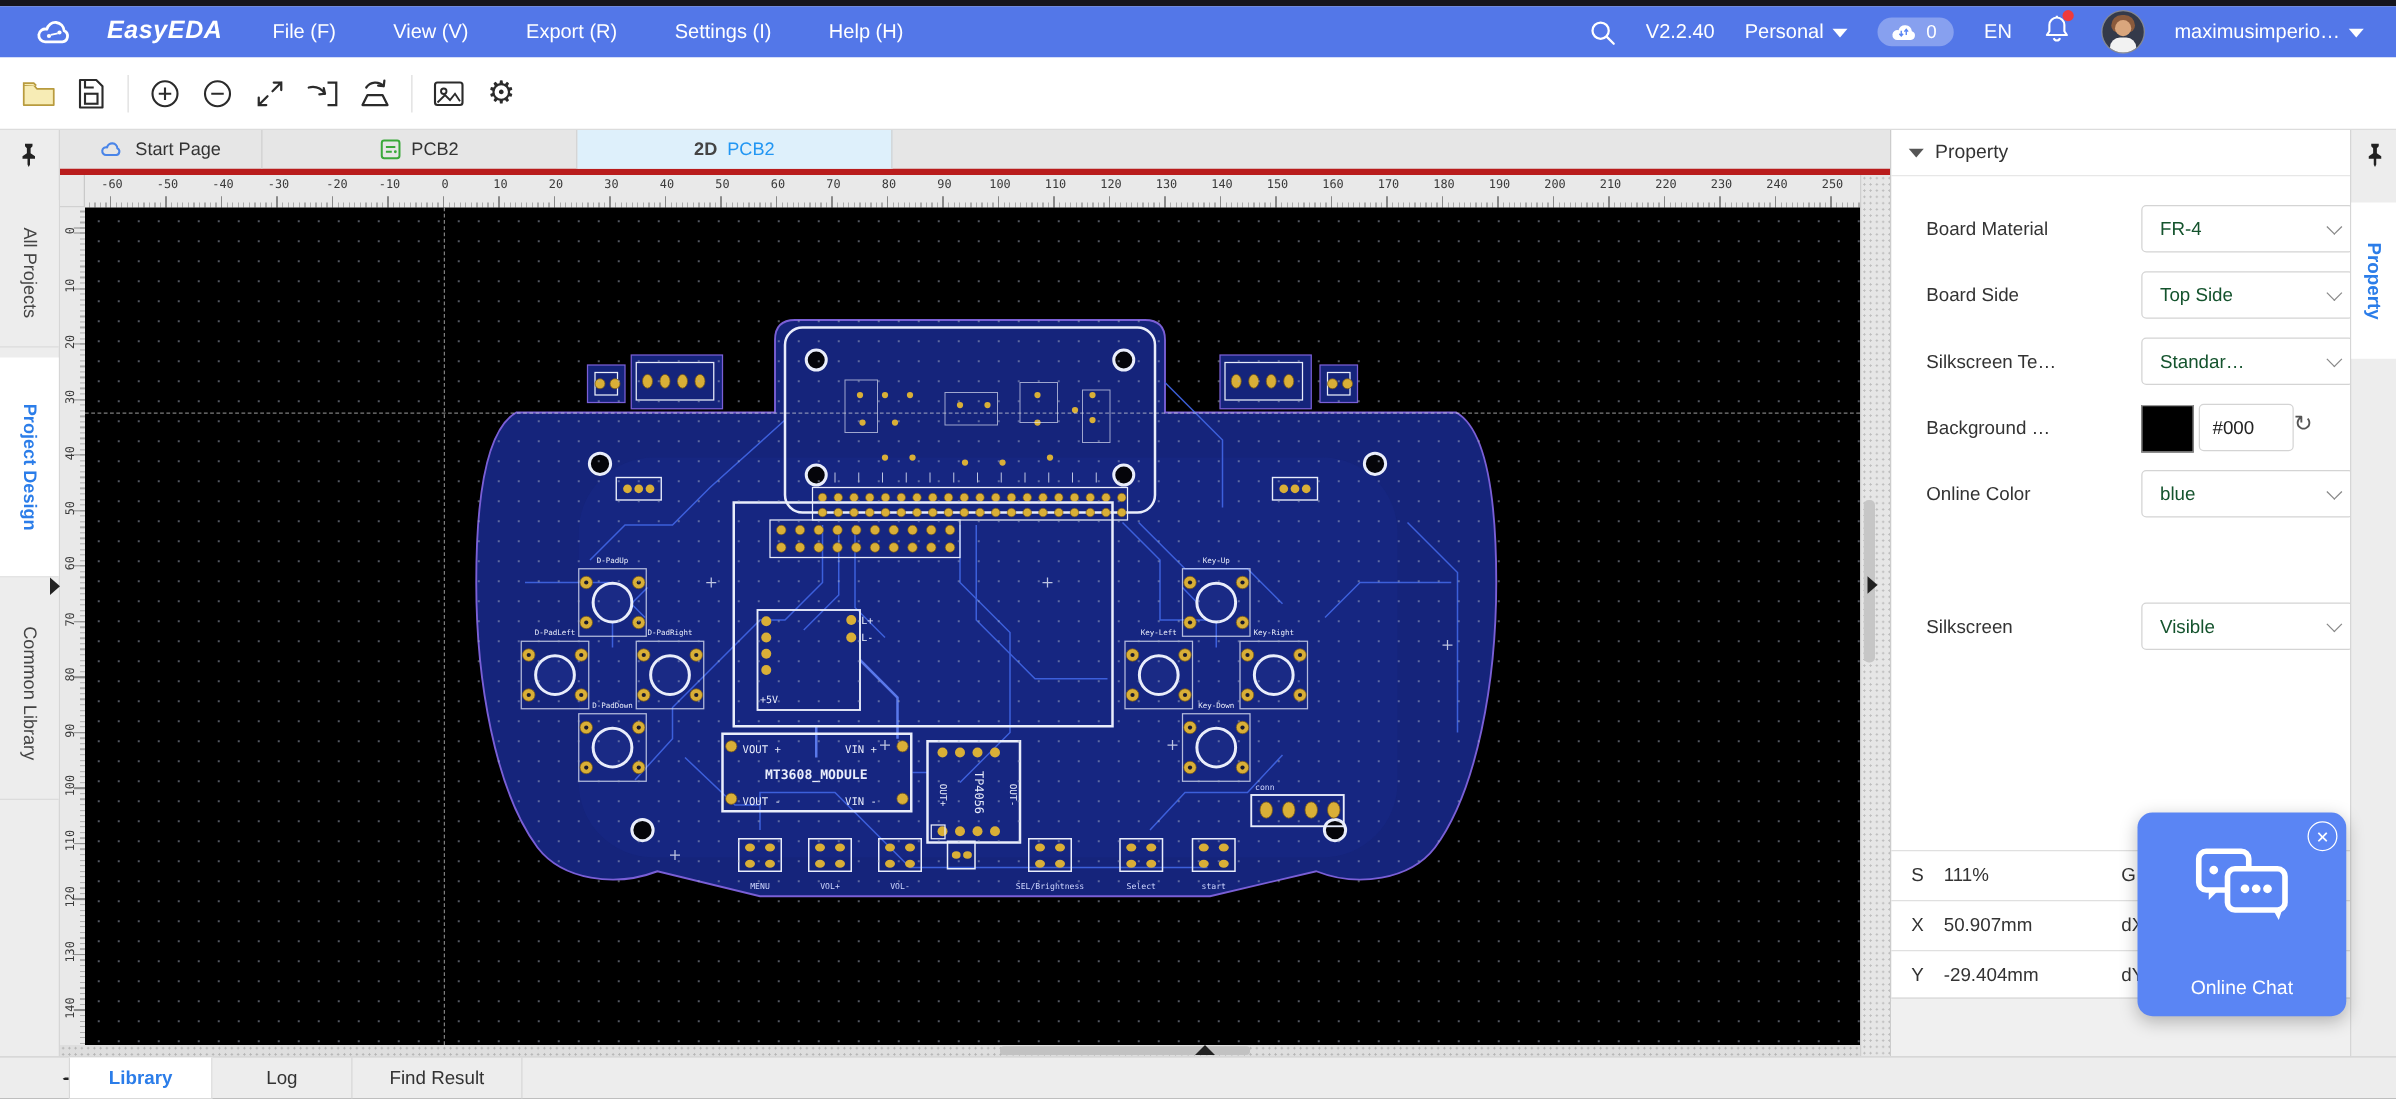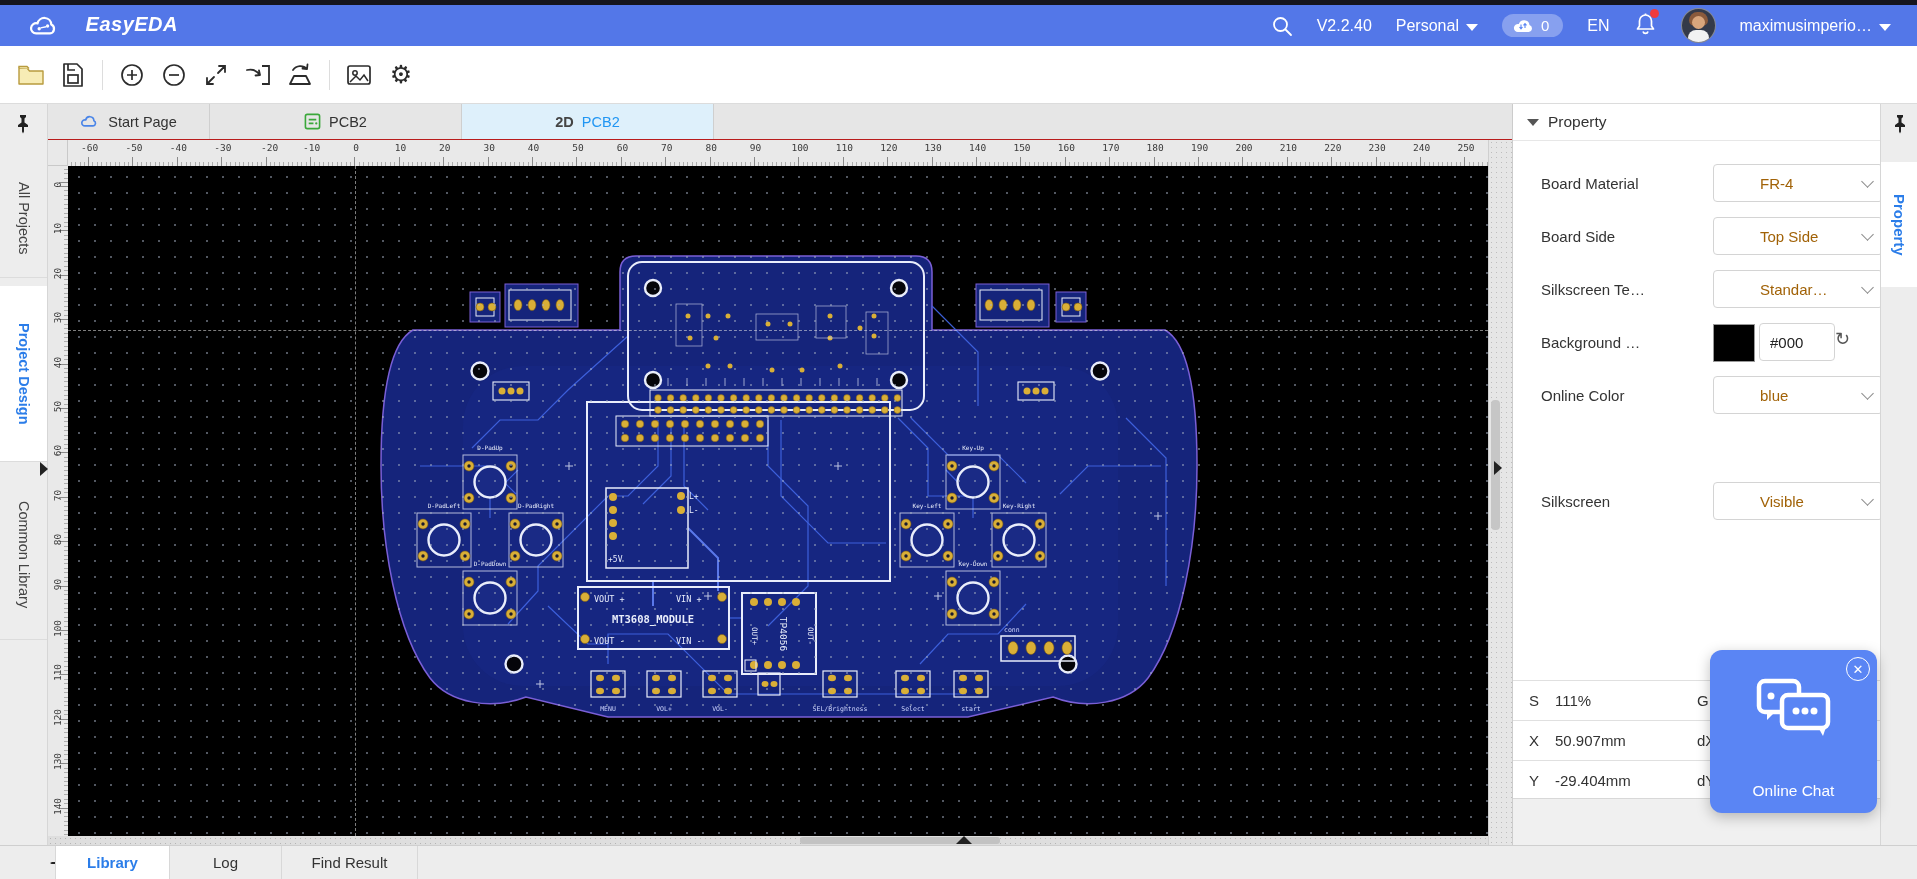--- a/index.html
+++ b/index.html
@@ -41,21 +41,21 @@
   .side-pin{position:absolute;left:14px;top:10px;}
   .side-tab{position:absolute;left:0;width:47px;writing-mode:vertical-rl;text-orientation:mixed;
             display:flex;align-items:center;justify-content:center;font-size:14.5px;color:#444;
             border-bottom:1px solid #dcdcdc;cursor:pointer;background:#ededed;box-sizing:border-box;}
   .side-tab.active{background:#fff;color:#2b7de9;font-weight:bold;}
   .side-handle{position:absolute;left:40px;top:462px;width:0;height:0;border-top:7px solid transparent;
                border-bottom:7px solid transparent;border-left:8px solid #222;cursor:pointer;}
 
   
   .tabbar{left:48px;top:104px;width:1464px;height:36px;background:#e6e6e6;display:flex;
-          border-bottom:1px solid #b91c1c;box-sizing:border-box;}
+          border-bottom:5px solid #b91c1c;box-sizing:border-box;}
   .doc-tab{display:flex;align-items:center;justify-content:center;gap:8px;font-size:14.5px;color:#333;
            border-right:1px solid #cfcfcf;cursor:pointer;box-sizing:border-box;}
   .doc-tab.active{background:#def0fb;}
   .doc-tab .blue{color:#2196f3;}
 
   
   .ruler-corner{left:48px;top:140px;width:20px;height:26px;background:#e9e9e9;border-right:1px solid #c9c9c9;border-bottom:1px solid #c9c9c9;box-sizing:border-box;}
   .ruler-top{left:68px;top:140px;width:1420px;height:26px;background:#e9e9e9;overflow:hidden;
     background-image:repeating-linear-gradient(90deg,#8a8a8a 0 1px,transparent 1px 44.4px),
                      repeating-linear-gradient(90deg,#adadad 0 1px,transparent 1px 4.44px);
@@ -88,21 +88,21 @@
 
   
   .panel{left:1512px;top:104px;width:368px;height:741px;background:#fff;border-left:1px solid #ccc;box-sizing:border-box;}
   .panel-header{position:absolute;left:0;top:0;width:100%;height:36px;display:flex;align-items:center;
                 border-bottom:1px solid #e7e7e7;font-size:15.5px;color:#333;}
   .tri-down{width:0;height:0;border-left:6px solid transparent;border-right:6px solid transparent;
             border-top:7px solid #555;margin:0 9px 0 14px;}
   .prop-row{position:absolute;left:0;width:100%;height:38px;display:flex;align-items:center;}
   .prop-label{margin-left:28px;width:165px;font-size:15px;color:#333;white-space:nowrap;overflow:hidden;}
   .prop-select{position:absolute;left:200px;width:170px;height:38px;border:1px solid #d4d4d4;border-radius:4px;
-               display:flex;align-items:center;font-size:15px;color:#a16207;box-sizing:border-box;cursor:pointer;background:#fff;padding-left:32px;}
+               display:flex;align-items:center;font-size:15px;color:#14532d;box-sizing:border-box;cursor:pointer;background:#fff;}
   .prop-select .val{margin-left:14px;white-space:nowrap;overflow:hidden;max-width:100px;}
   .chev{position:absolute;right:10px;width:8px;height:8px;border-right:1.6px solid #888;border-bottom:1.6px solid #888;
         transform:rotate(45deg);top:12px;}
   .swatch{position:absolute;left:200px;top:1px;width:40px;height:36px;background:#000;border:1px solid #999;cursor:pointer;}
   .hex-input{position:absolute;left:246px;top:0;width:64px;height:36px;border:1px solid #d4d4d4;border-radius:4px;
              font-size:15px;color:#222;padding:0 0 0 10px;font-family:"Liberation Sans",sans-serif;}
   .refresh{position:absolute;left:322px;top:7px;font-size:18px;color:#555;cursor:pointer;line-height:1;}
 
   .status-table{position:absolute;left:0;top:576px;width:100%;border-top:1px solid #e0e0e0;}
   .status-row{height:39px;border-bottom:1px solid #e0e0e0;display:flex;align-items:center;font-size:15px;color:#333;}
@@ -141,20 +141,27 @@
 
   <div class="abs menubar">
     <div class="logo">
       <svg width="36" height="26" viewBox="0 0 36 26">
         <path d="M9 21 a5.5 5.5 0 1 1 1.2-10.8 A7.5 7.5 0 0 1 25 11.5 a5 5 0 0 1-1.5 9.5 z" fill="none" stroke="#fff" stroke-width="2.4" stroke-linejoin="round"></path>
         <circle cx="12" cy="16" r="1.8" fill="#fff"></circle>
           <circle cx="21" cy="13" r="1.8" fill="#fff"></circle>
         <path d="M13.5 15 L19.5 13.8" stroke="#fff" stroke-width="1.6"></path>
       </svg>
       <span class="logo-text">EasyEDA</span>
+    </div>
+    <div class="menu-items">
+      <span class="menu-item">File (F)</span>
+      <span class="menu-item">View (V)</span>
+      <span class="menu-item">Export (R)</span>
+      <span class="menu-item">Settings (I)</span>
+      <span class="menu-item">Help (H)</span>
     </div>
     <div class="menu-right">
       <svg width="22" height="22" viewBox="0 0 22 22">
         <circle cx="9.5" cy="9.5" r="6.5" fill="none" stroke="#fff" stroke-width="1.8"></circle>
         <path d="M14.5 14.5 L20 20" stroke="#fff" stroke-width="1.8" stroke-linecap="round"></path>
       </svg>
       <span>V2.2.40</span>
       <span>
         <span>Personal</span><span class="caret"></span>
       </span>

